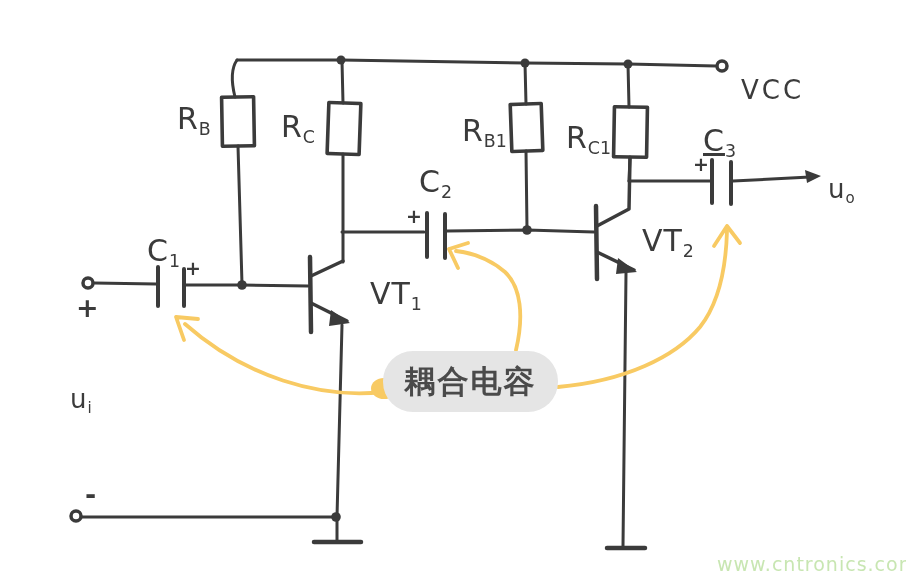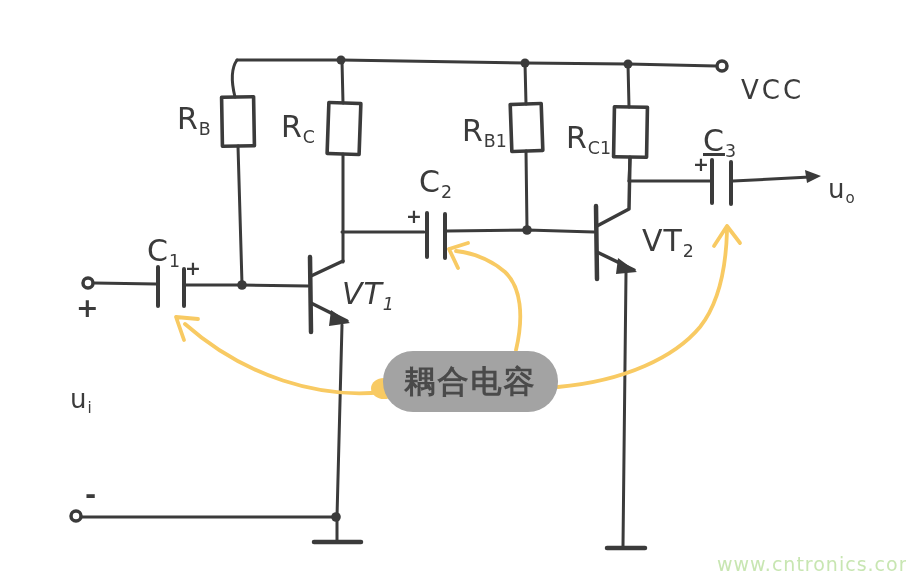--- a/index.html
+++ b/index.html
@@ -12,21 +12,21 @@
          letter-spacing:1px; white-space:nowrap; line-height:1; }
   .lbl .sub { font-size:0.58em; position:relative; top:0.32em; letter-spacing:0; }
   .lbl.small { font-size:26px; }
   .sign { position:absolute; color:#3b3b3b; font-weight:700; line-height:1; }
   .sign.big { font-size:27px; }
   .sign.tiny { font-size:19px; }
 
   #pill-notch { position:absolute; left:371px; top:378px; width:26px; height:21px;
                 border-radius:50%; background:#f8ca63; }
   #pill { position:absolute; left:383px; top:351px; width:175px; height:61px;
-          background:#a3a3a3; border-radius:30px; display:flex;
+          background:#e5e5e5; border-radius:30px; display:flex;
           align-items:center; justify-content:center; }
   #pill-text { color:#4a4a4a; font-size:31px; font-weight:600; letter-spacing:2px; }
 
   #watermark { position:absolute; left:717px; top:553px; font-size:19px;
                color:#c8e6b2; letter-spacing:1px; }
 </style>
 </head>
 <body>
 
 <div id="stage">
@@ -148,21 +148,21 @@
   </div>
   <div class="lbl" style="left:147px; top:236px;">
     <span>C</span><span class="sub">1</span>
   </div>
   <div class="lbl" style="left:419px; top:167px;">
     <span>C</span><span class="sub">2</span>
   </div>
   <div class="lbl" style="left:703px; top:126px;text-decoration:underline;">
     <span>C</span><span class="sub">3</span>
   </div>
-  <div class="lbl" style="left:342px; top:279px;font-style:italic;">
+  <div class="lbl" style="left:370px; top:279px;">
     <span>VT</span><span class="sub">1</span>
   </div>
   <div class="lbl" style="left:642px; top:226px;">
     <span>VT</span><span class="sub">2</span>
   </div>
   <div class="lbl small" style="left:741px; top:54px; letter-spacing:3px;margin-top:23px;">
     <span>VCC</span>
   </div>
   <div class="lbl small" style="left:70px; top:386px;">
     <span>u</span><span class="sub">i</span>

